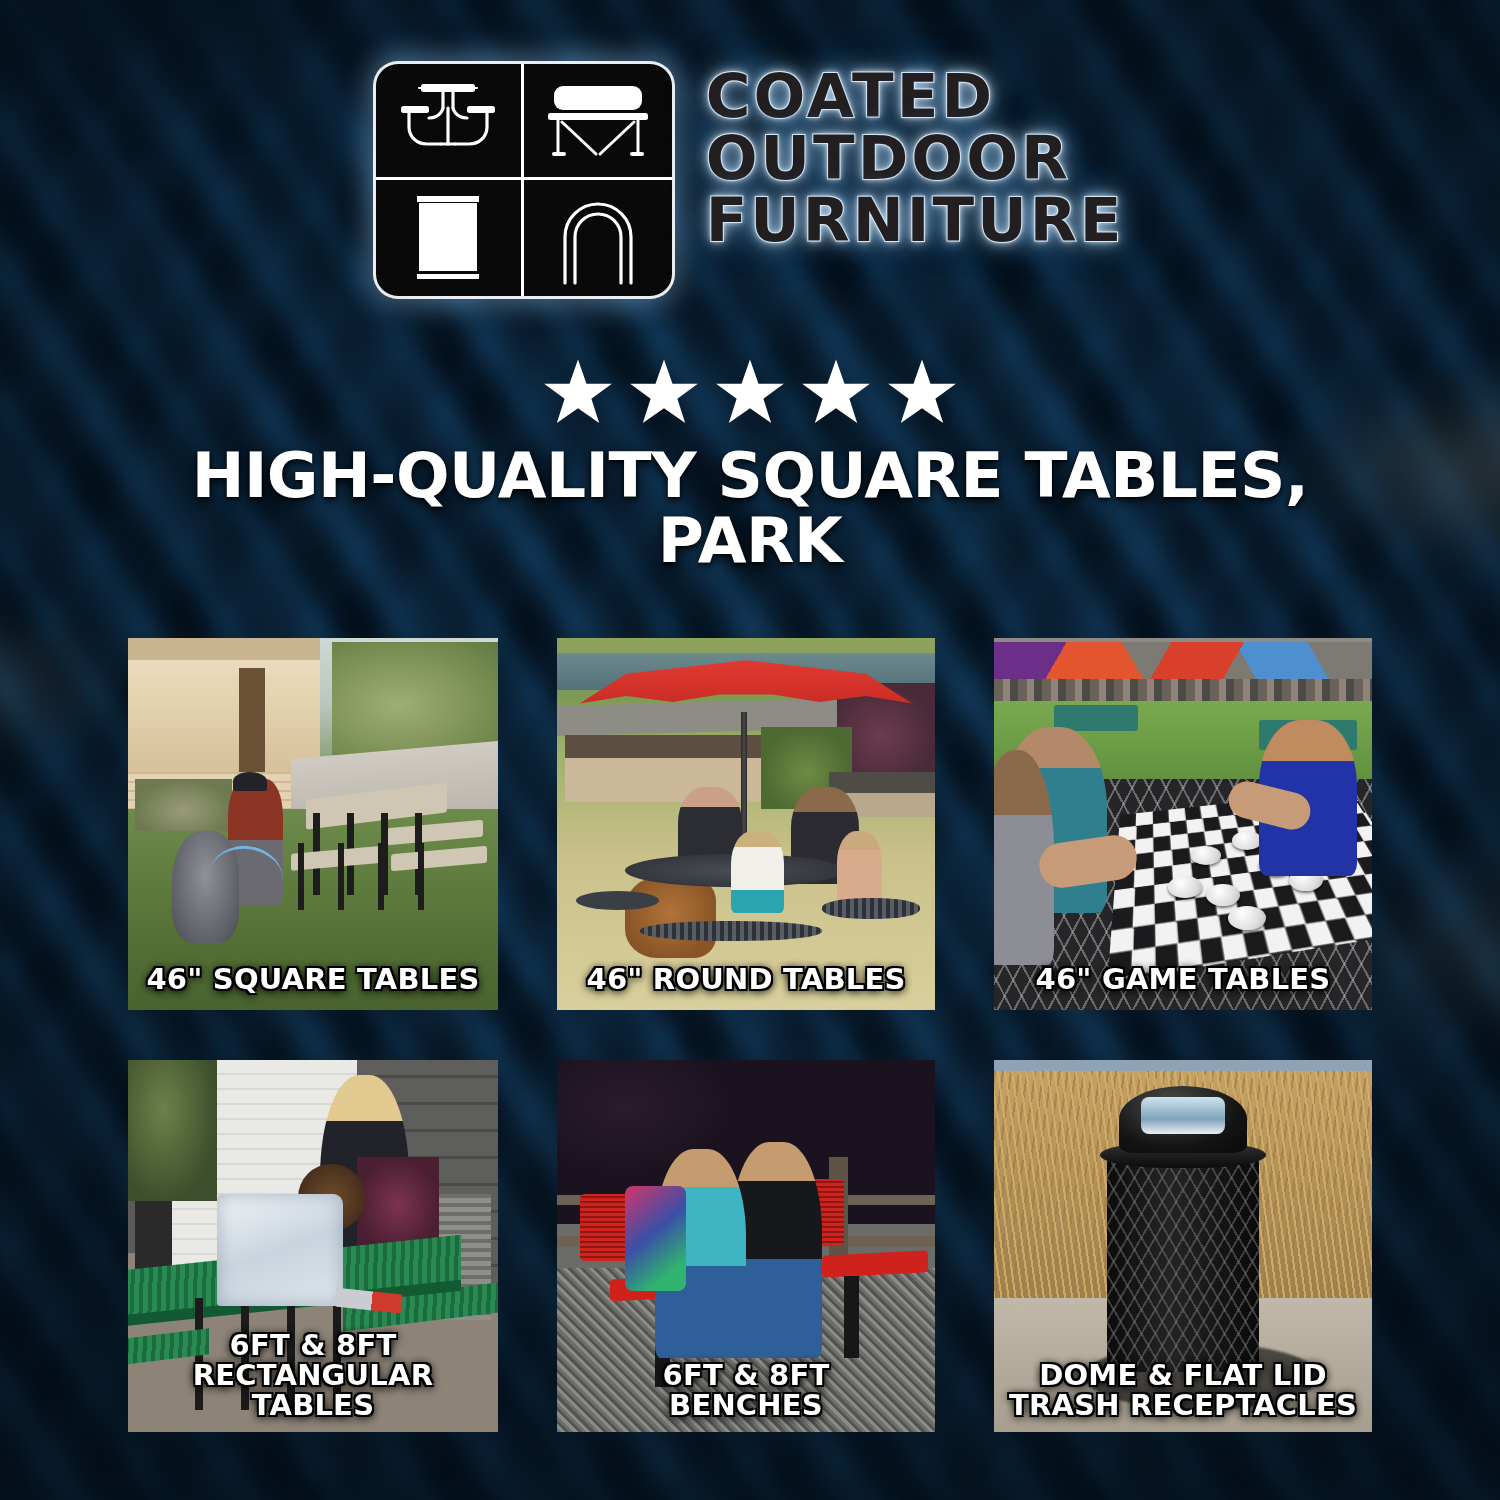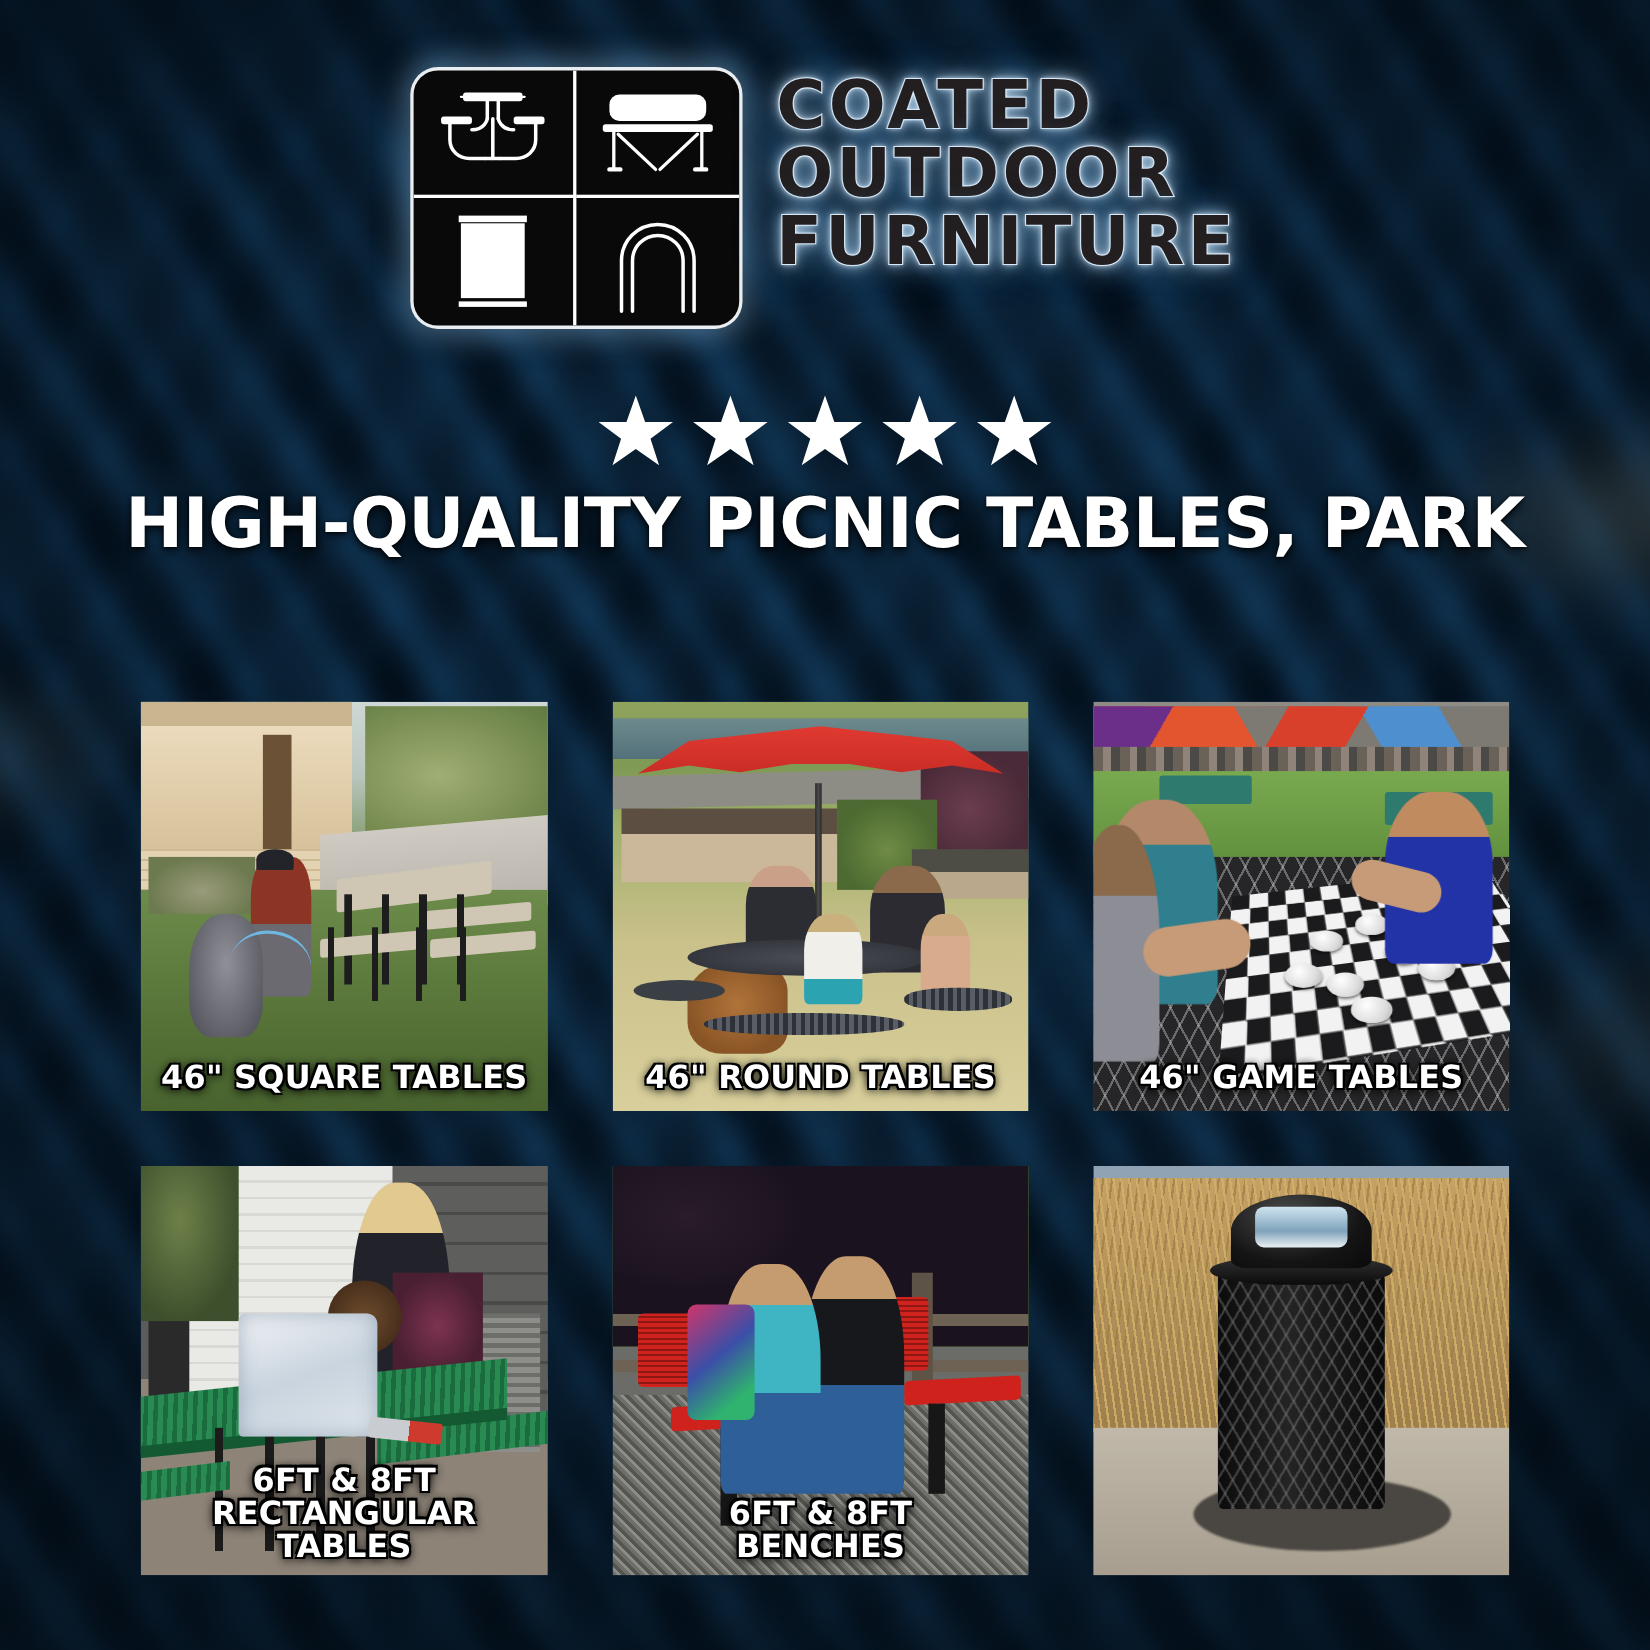--- a/index.html
+++ b/index.html
@@ -360,21 +360,21 @@
         </svg></span>
       <span class="star"><svg width="72" height="68" viewBox="0 0 100 94">
           <polygon points="50,2 61.8,35.5 97,35.5 68.6,56.5 79.4,90 50,69.5 20.6,90 31.4,56.5 3,35.5 38.2,35.5" fill="#ffffff"></polygon>
         </svg></span>
       <span class="star"><svg width="72" height="68" viewBox="0 0 100 94">
           <polygon points="50,2 61.8,35.5 97,35.5 68.6,56.5 79.4,90 50,69.5 20.6,90 31.4,56.5 3,35.5 38.2,35.5" fill="#ffffff"></polygon>
         </svg></span>
     </div>
 
   <div class="headline">
-    <span class="hl">HIGH-QUALITY PICNIC TABLES, PARK</span>
+    <span class="hl">HIGH-QUALITY SQUARE TABLES, PARK</span>
   </div>
 
   <div class="grid">
 
     <div class="card">
       <div class="photo">
         <div class="lay c1-bg"></div>
           <div class="lay c1-tree"></div>
           <div class="lay c1-house"></div>
         <div class="lay c1-roof"></div>
@@ -495,16 +495,18 @@
       <div class="photo">
         <div class="lay c6-bg"></div>
           <div class="lay c6-grass"></div>
           <div class="lay c6-walk"></div>
         <div class="lay c6-pad"></div>
           <div class="lay c6-body"></div>
         <div class="lay c6-rim"></div>
           <div class="lay c6-dome"></div>
           <div class="lay c6-open"></div>
       </div>
+      <div class="cap two">DOME &amp; FLAT LID
+TRASH RECEPTACLES</div>
     </div>
 
   </div>
 </div>
 
 </body></html>

